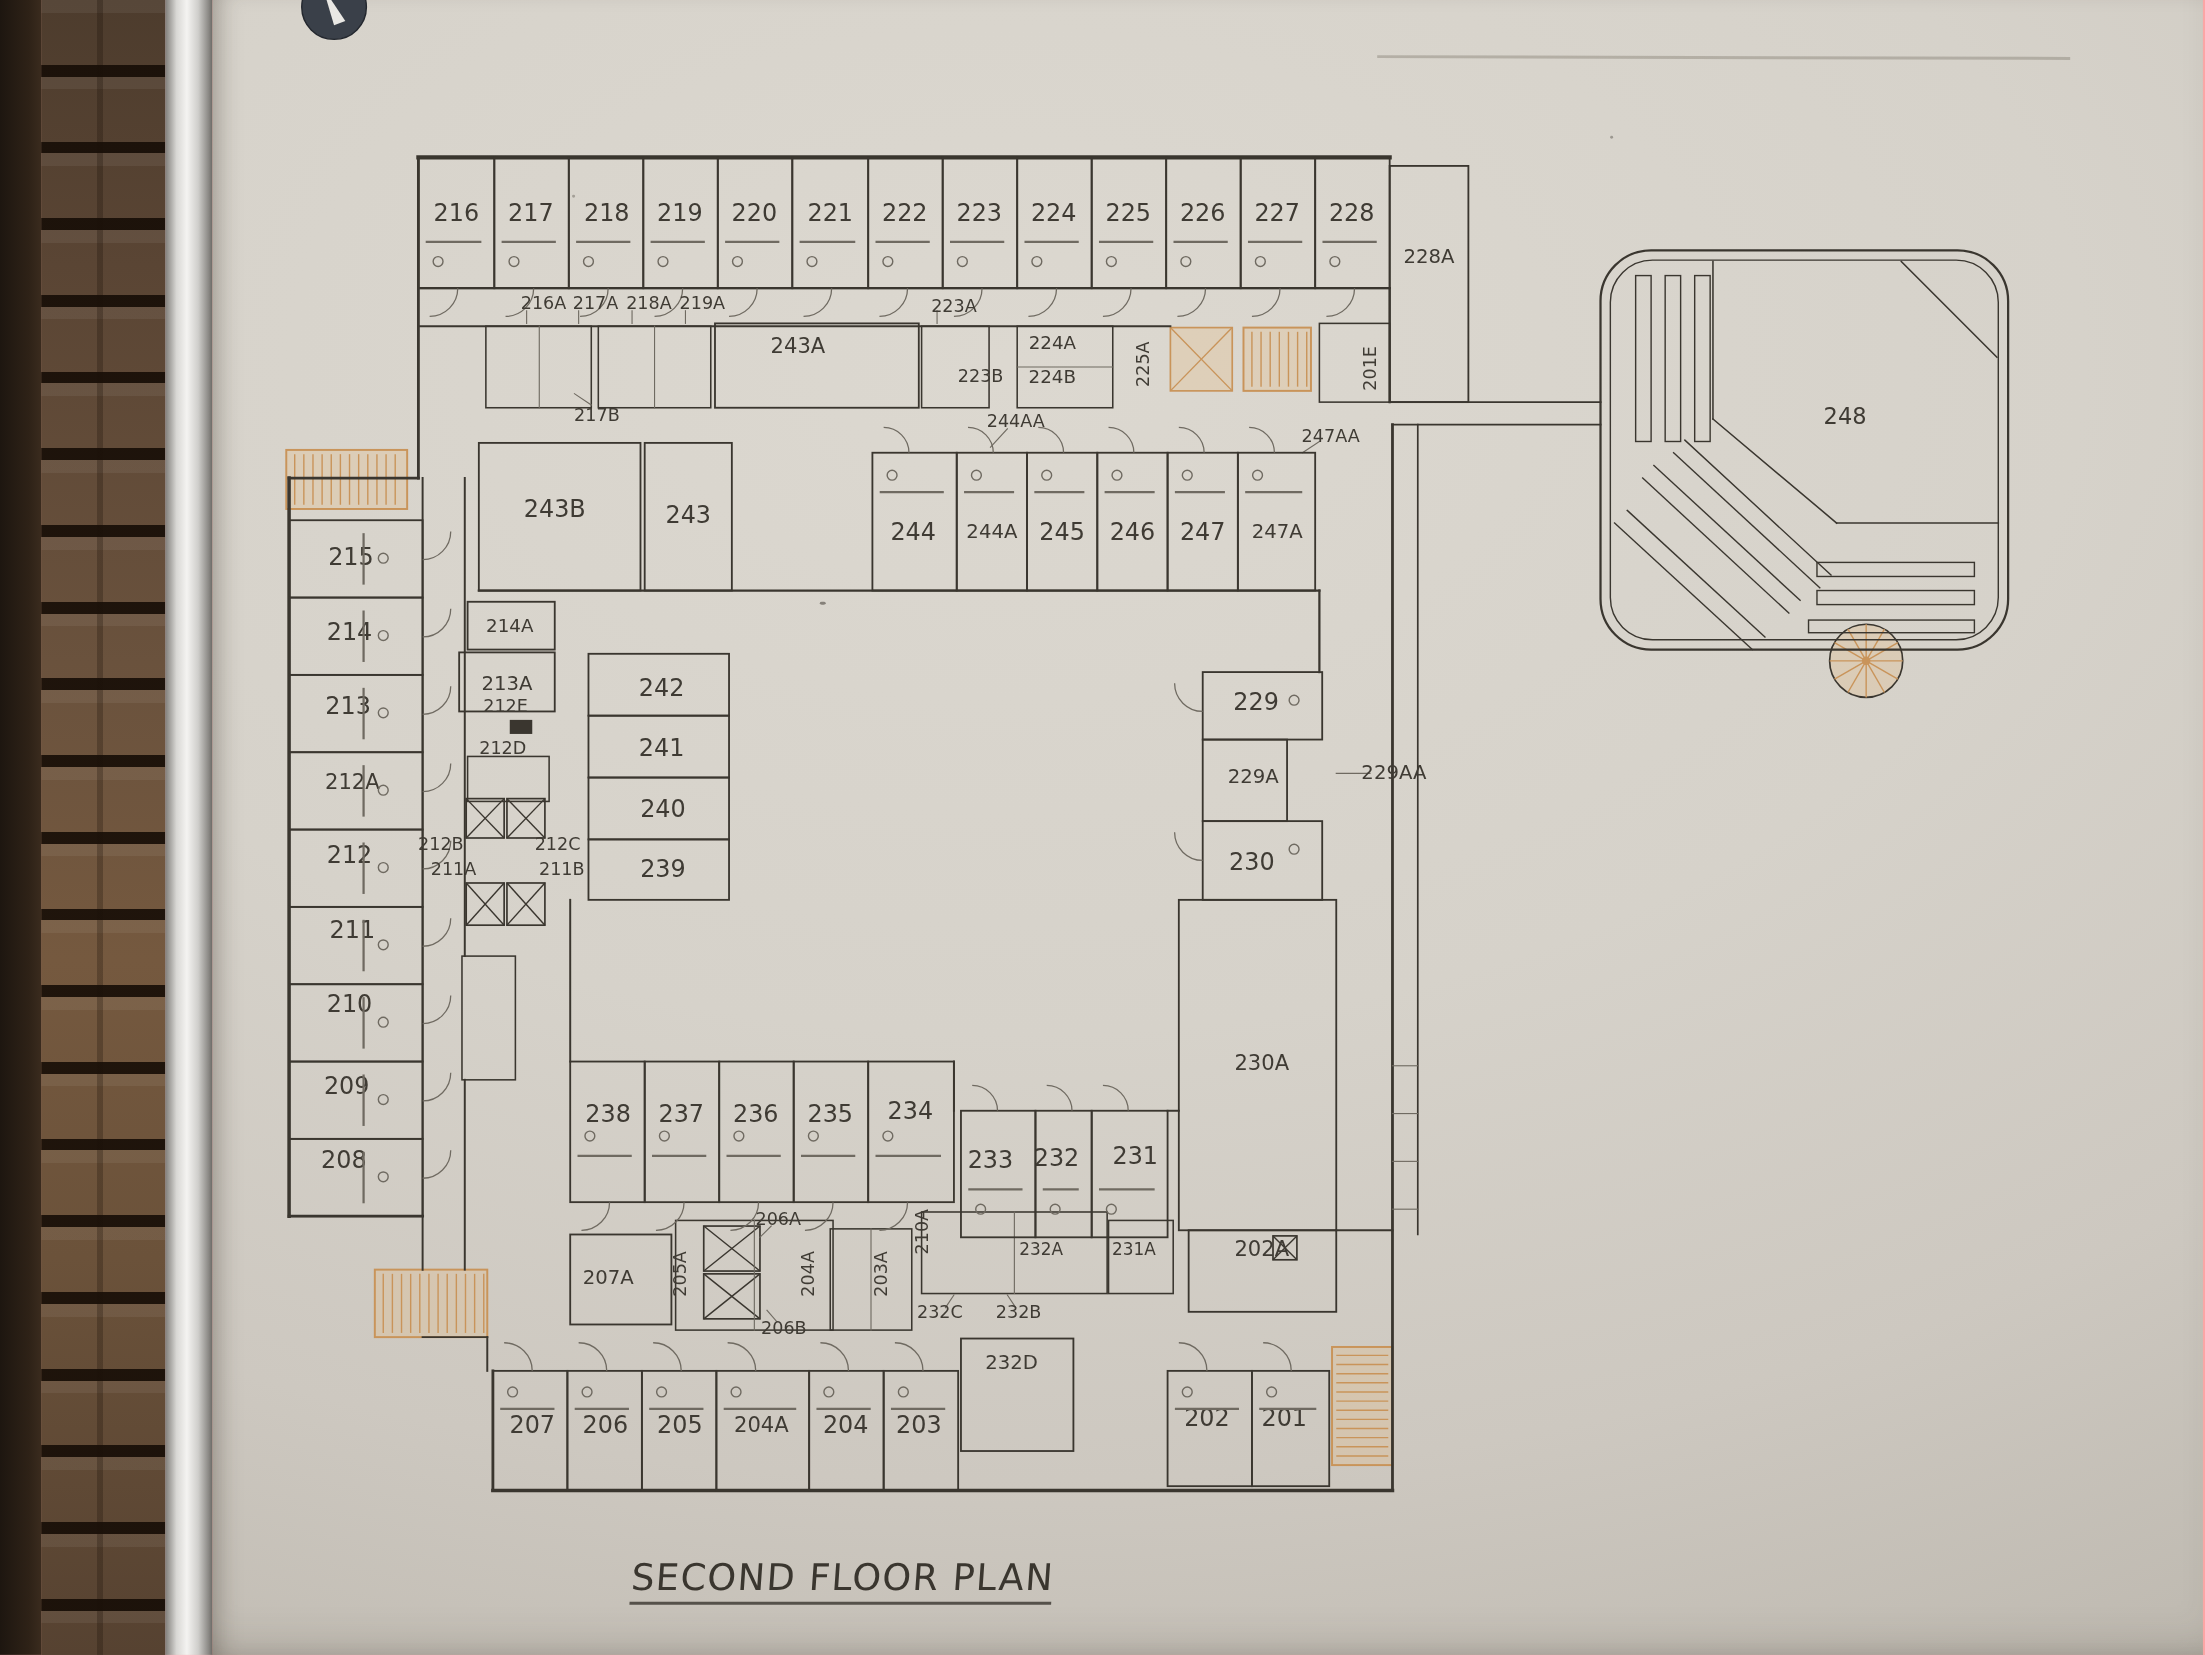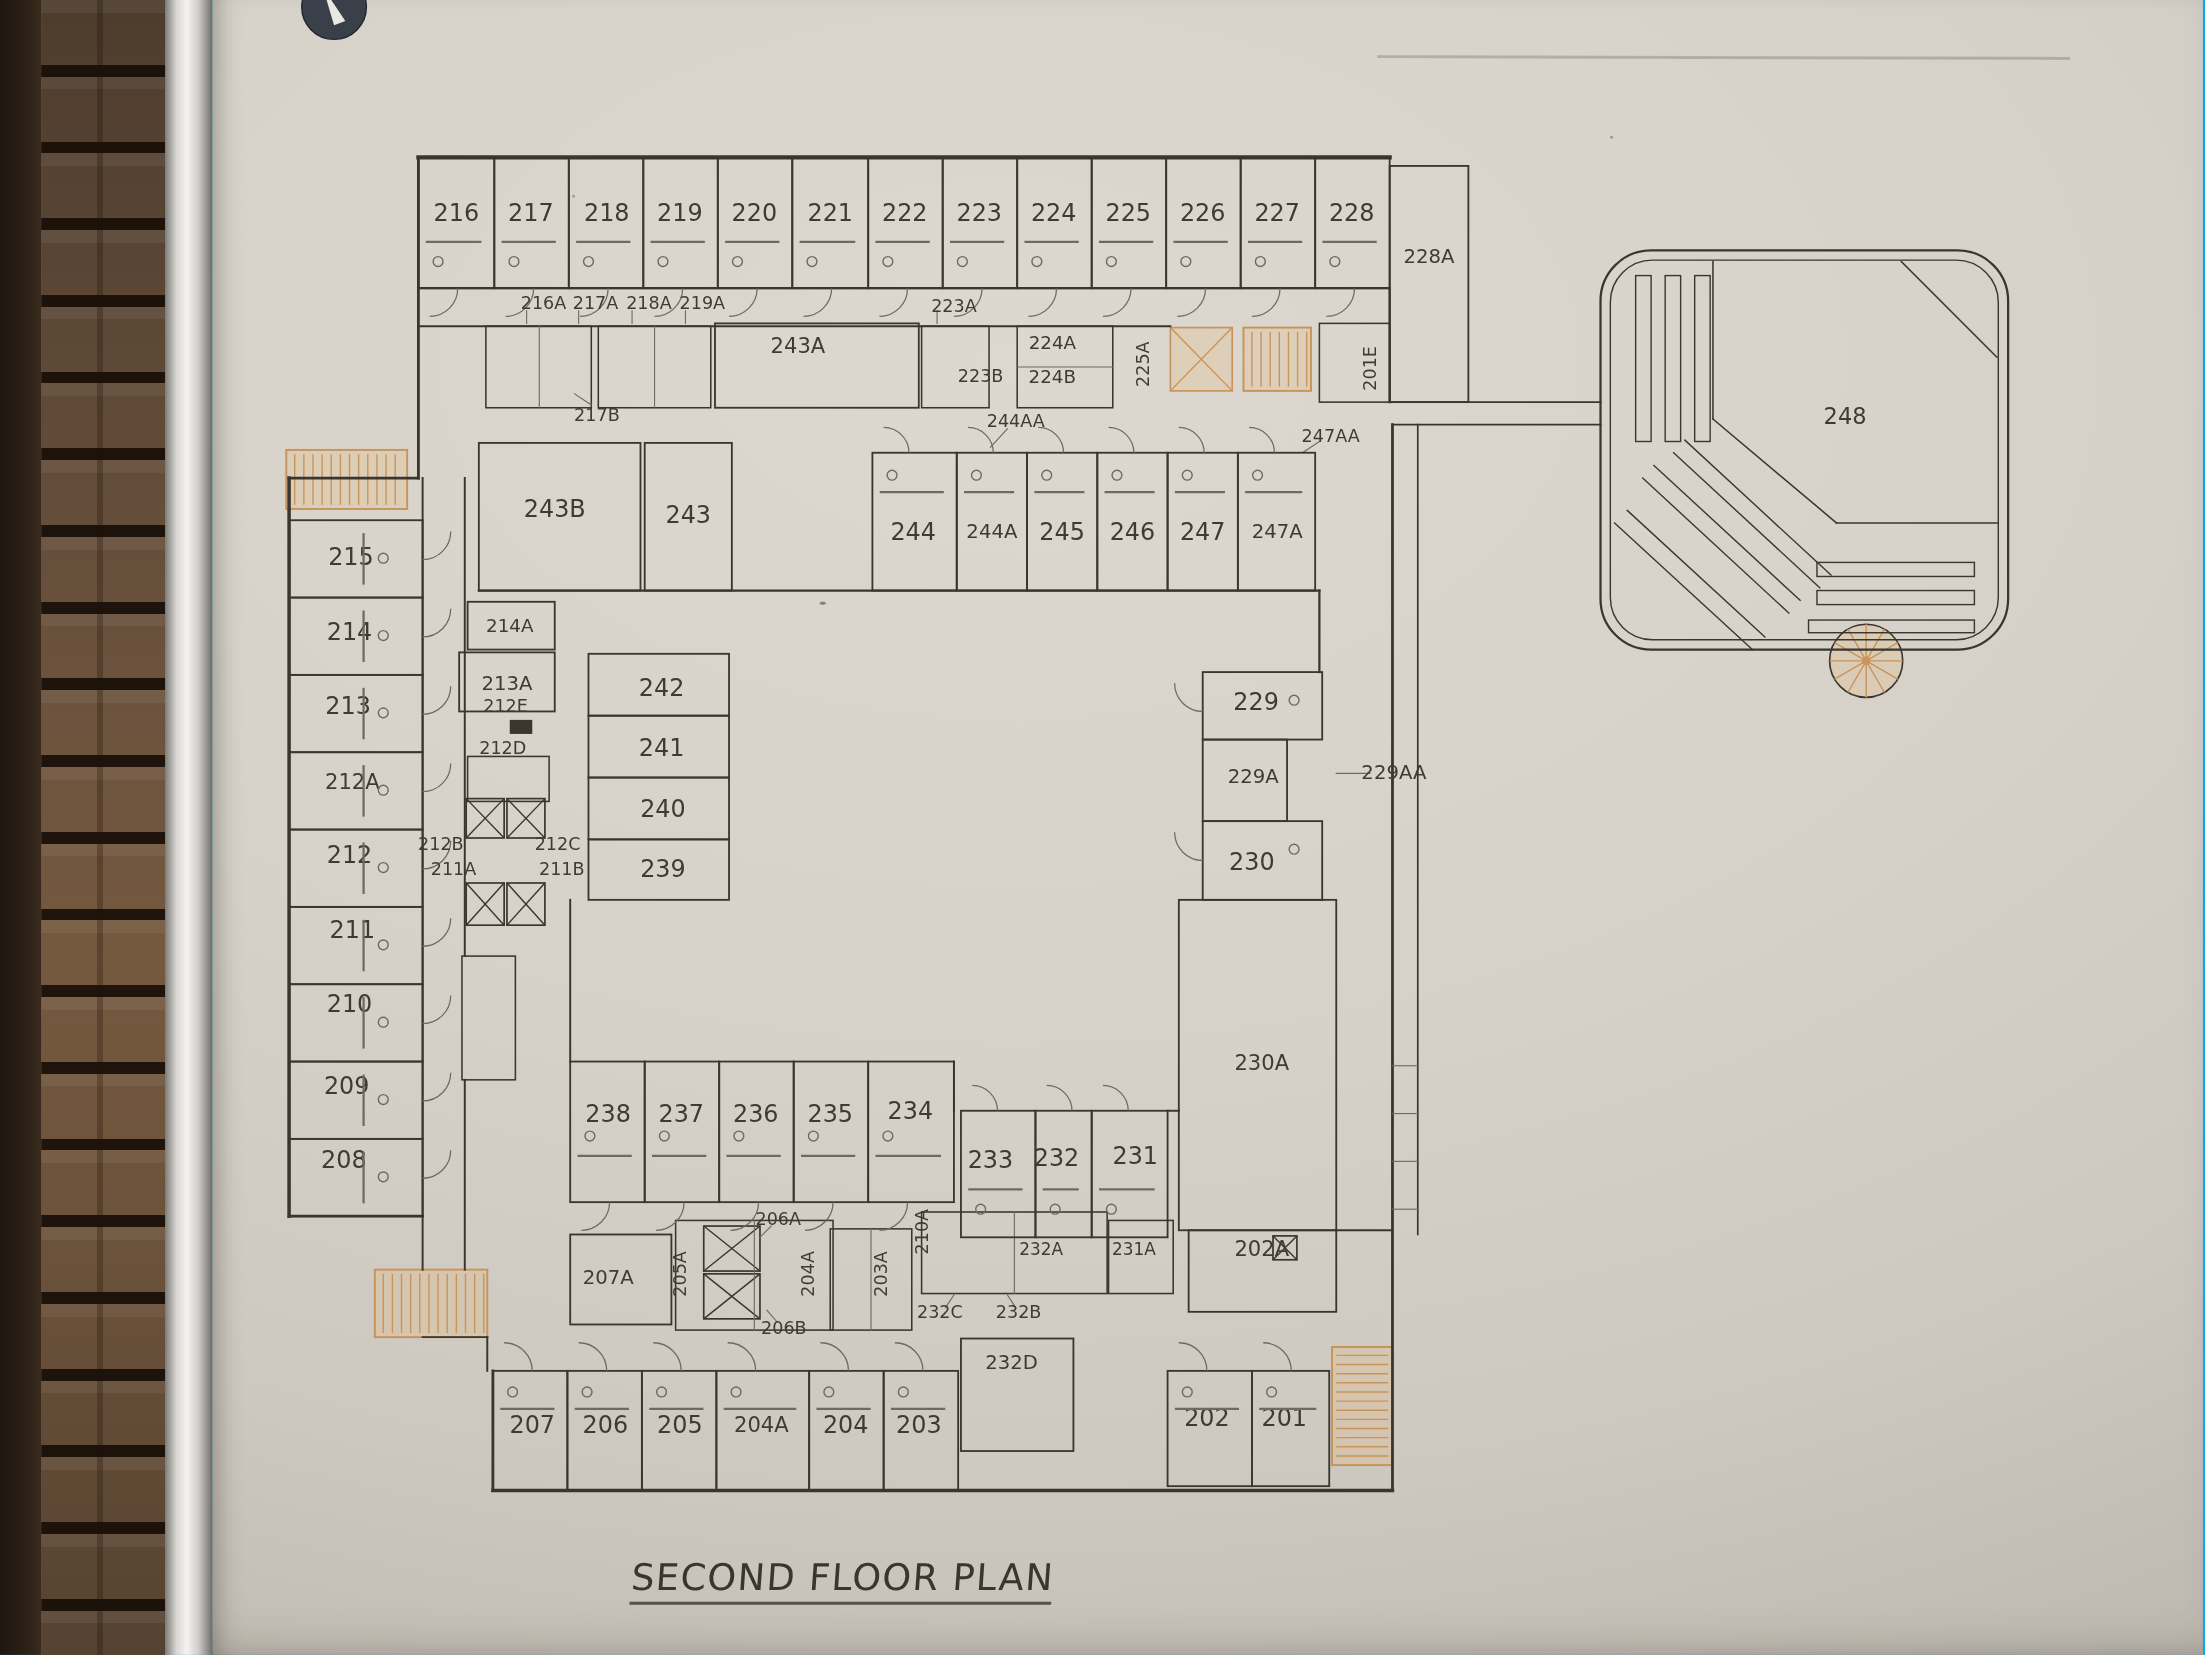--- a/index.html
+++ b/index.html
@@ -1,16 +1,16 @@
 <!DOCTYPE html>
 <html style="font-size:7.6px"><head>
 <meta charset="utf-8">
 <style>
   html,body{margin:0;padding:0;background:#141010;}
-  .photo{position:relative;width:2205px;height:1656px;overflow:hidden;background:#0ea5e9;}
+  .photo{position:relative;width:2205px;height:1656px;overflow:hidden;background:#fca5a5;}
   .stage{position:absolute;left:0;top:0;width:748px;height:561px;transform:scale(2.949,2.9499);transform-origin:0 0;}
   .layer{position:absolute;top:0;height:561px;}
   .wall-shadow{left:0;width:14.3px;background:linear-gradient(90deg,#1d1610,#2e2217 70%,#3a2b1e);}
   .brick{left:14.3px;width:42px;background:
     repeating-linear-gradient(90deg,rgba(25,15,7,0) 0 19px,rgba(25,15,7,.28) 19px 21px,rgba(25,15,7,0) 21px 42px),
     repeating-linear-gradient(180deg,rgba(255,255,255,.06) 0 4.3px,rgba(0,0,0,0) 4.3px 22px,rgba(22,13,6,.9) 22px 26px),
     linear-gradient(180deg,#4d3c2d 0%,#5a4534 16%,#6a523d 40%,#75593f 58%,#6b523a 76%,#564231 100%);
     background-color:#5e4936;}
   .frame{left:56px;width:16px;background:linear-gradient(90deg,#7f7d79 0%,#d8d7d4 24%,#f4f3f1 46%,#cfcecb 70%,#8b8985 92%,#6c6a66 100%);}
   .board{left:72px;width:675px;background:radial-gradient(120% 90% at 40% 22%,#dcd8d0 0%,#d6d2ca 45%,#cdc8c0 75%,#beb9b0 100%);

